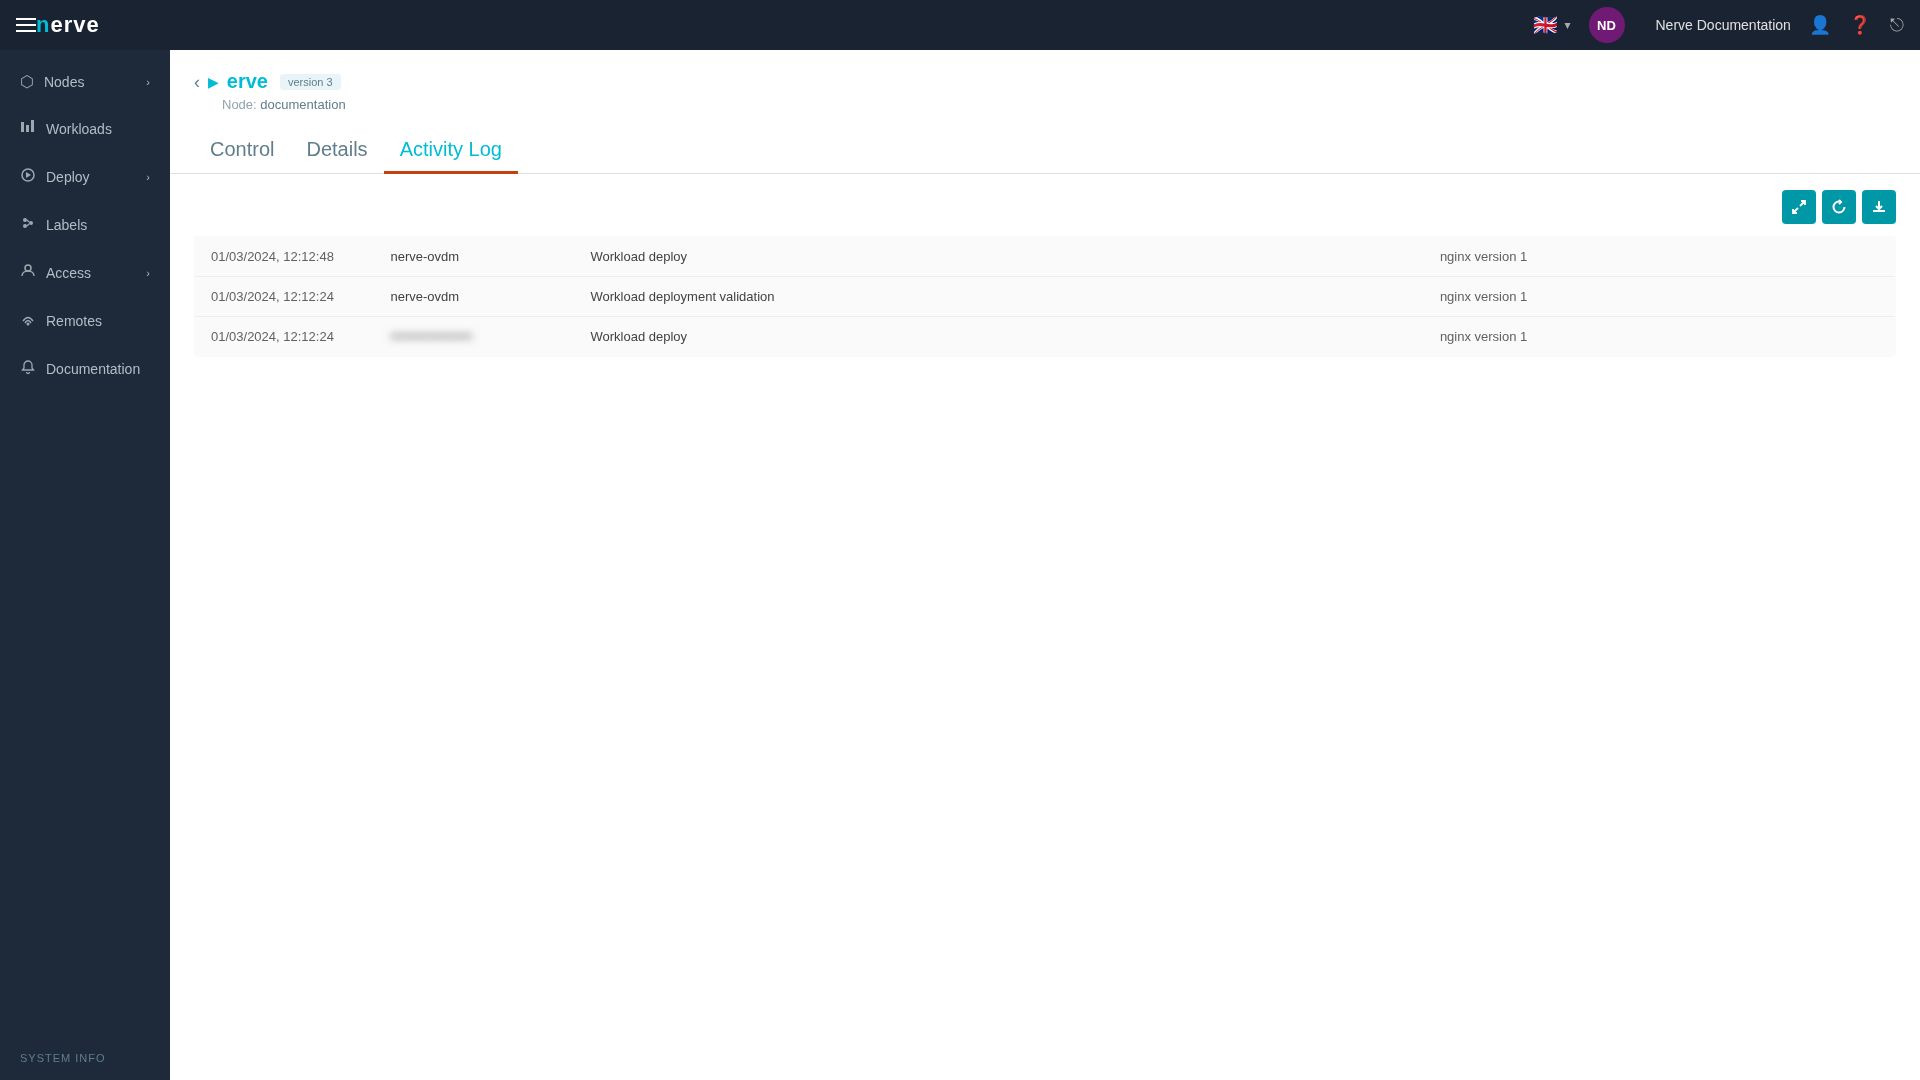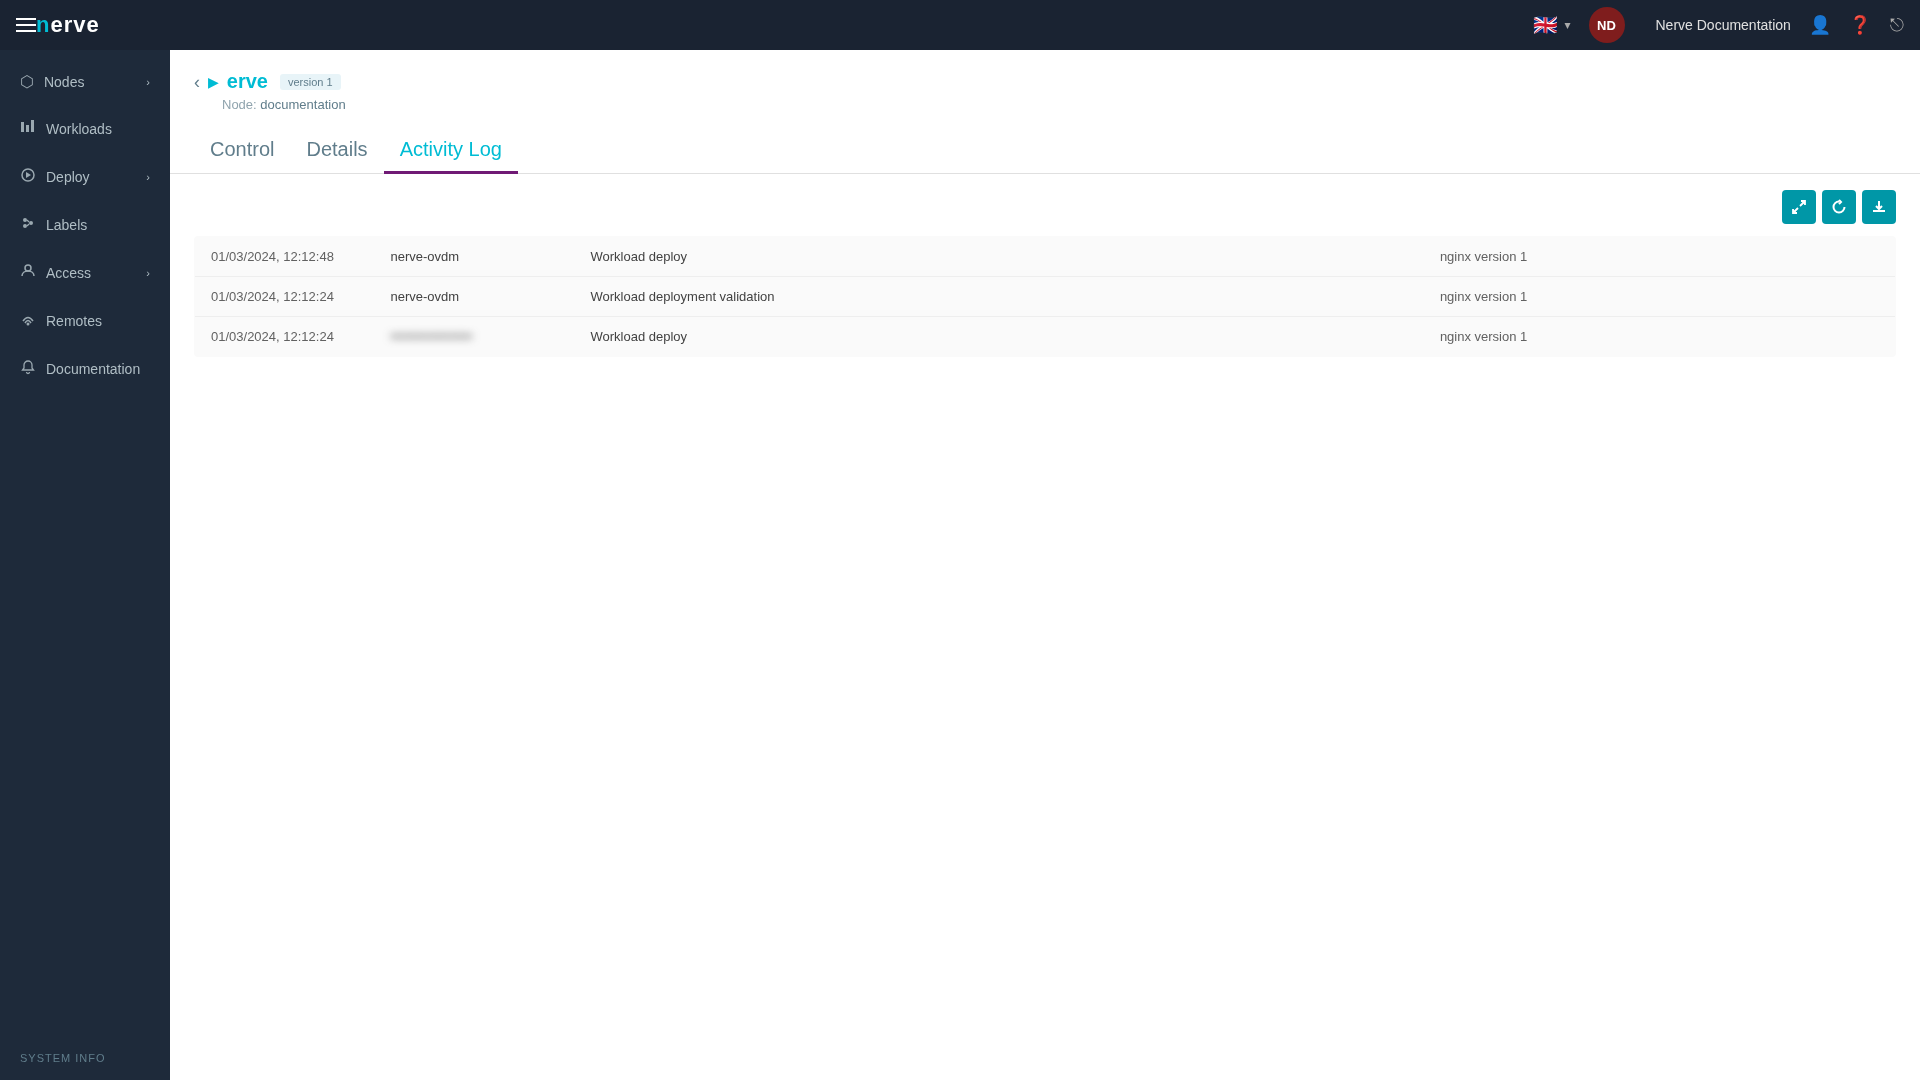--- a/index.html
+++ b/index.html
@@ -17,21 +17,21 @@
     }
     .topnav-left { display: flex; align-items: center; }
     .hamburger { display: flex; flex-direction: column; gap: 4px; cursor: pointer; }
     .hamburger span { width: 20px; height: 2px; background: #fff; display: block; }
     .logo { display: flex; align-items: center; }
     .logo-text { color: white; font-size: 22px; font-weight: 700; letter-spacing: 1px; }
 
     .topnav-right { display: flex; align-items: center; gap: 18px; }
     .flag-btn { display: flex; align-items: center; gap: 6px; cursor: pointer; }
     .chevron-down { color: #aaa; font-size: 12px; }
-    .avatar { width: 36px; height: 36px; border-radius: 50%; background: #7f1d1d; display: flex; align-items: center; justify-content: center; color: white; font-size: 13px; font-weight: 600; cursor: pointer; }
+    .avatar { width: 36px; height: 36px; border-radius: 50%; background: #701a75; display: flex; align-items: center; justify-content: center; color: white; font-size: 13px; font-weight: 600; cursor: pointer; }
     .nav-doc-link { color: #e0e0e0; font-size: 14px; cursor: pointer; text-decoration: none; padding-left: 13px; }
     .nav-icon { color: #aaa; font-size: 18px; cursor: pointer; }
 
     
     .layout { display: flex; flex: 1; height: calc(1080px - 50px); }
 
     
     .sidebar {
       width: 170px;
       background: #1e2a3a;
@@ -69,21 +69,21 @@
     
     .tabs { display: flex; gap: 0; padding: 16px 24px 0; border-bottom: 1px solid #e0e0e0; margin-bottom: 0; }
     .tab {
       padding: 10px 16px;
       font-size: 20px;
       color: #607d8b;
       cursor: pointer;
       border-bottom: 3px solid transparent;
       margin-bottom: -1px;
     }
-    .tab.active { color: #00bcd4; border-bottom: 3px solid #701a75; font-weight: 500; }
+    .tab.active { color: #00bcd4; border-bottom: 3px solid #c2410c; font-weight: 500; }
 
     
     .content-area { padding: 16px 24px; }
     .toolbar { display: flex; justify-content: flex-end; gap: 6px; margin-bottom: 12px; }
     .toolbar-btn {
       width: 34px; height: 34px;
       background: #0097a7;
       border: none;
       border-radius: 4px;
       color: white;
@@ -213,21 +213,21 @@
     </nav>
     <div class="sidebar-bottom">SYSTEM INFO</div>
   </div>
 
   <div class="main-content">
 
     <div class="page-header">
       <span class="back-btn">‹</span>
       <span class="workload-play">▶</span>
       <span class="workload-name">erve</span>
-      <span class="version-badge">version 1</span>
+      <span class="version-badge">version 3</span>
     </div>
     <div class="node-label">
       <span>Node:</span>
       <span class="node-name">documentation</span>
     </div>
 
     <div class="tabs">
       <div class="tab">Control</div>
       <div class="tab">Details</div>
       <div class="tab active">Activity Log</div>

